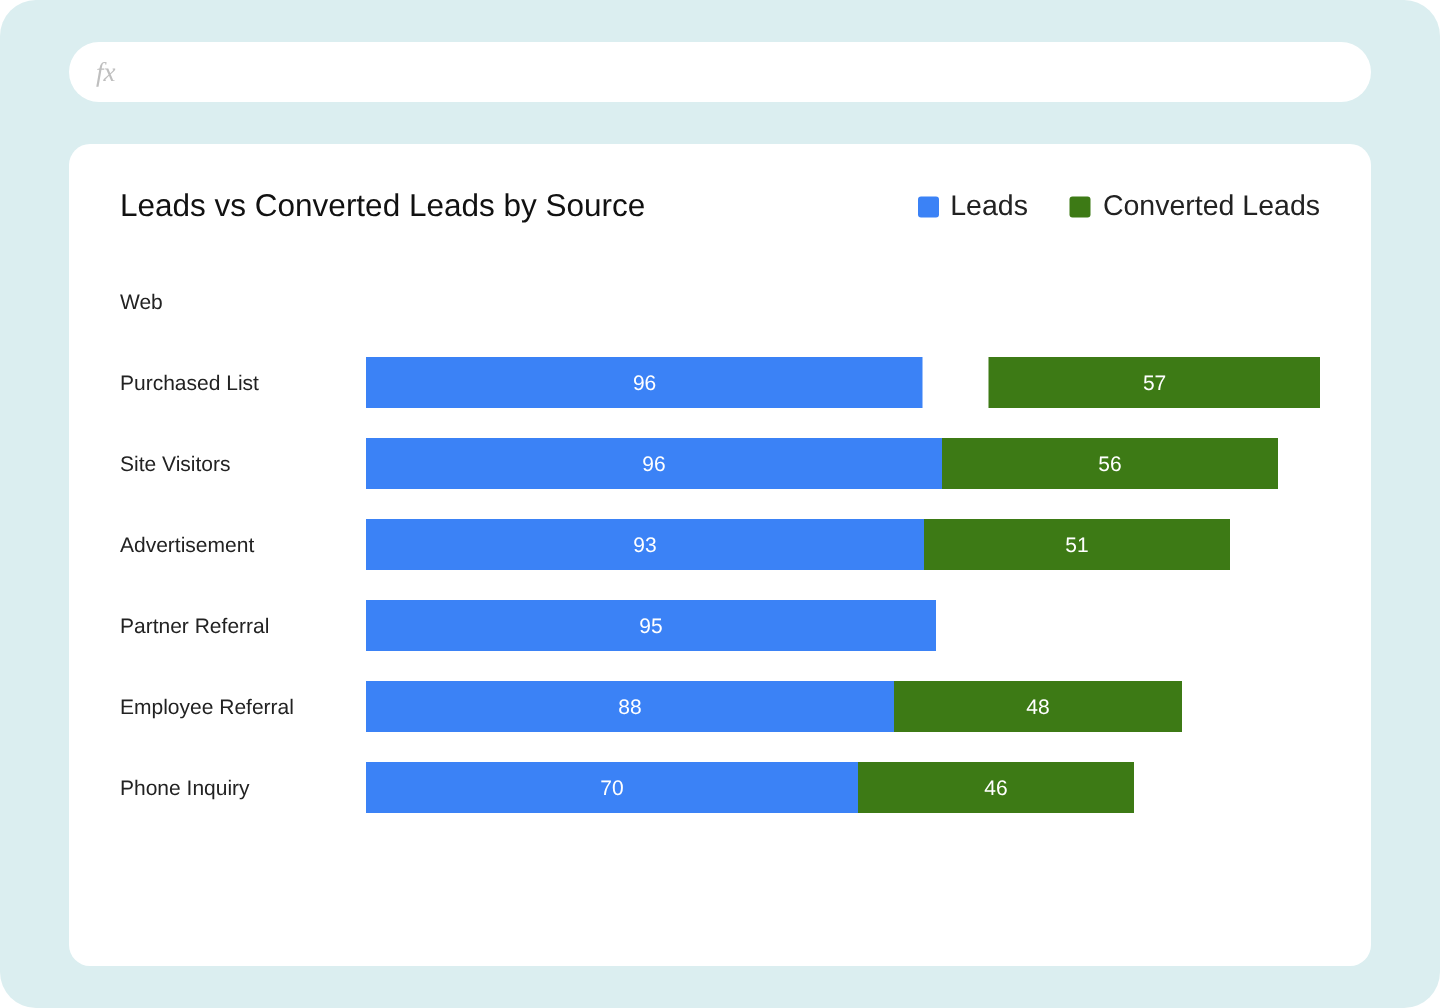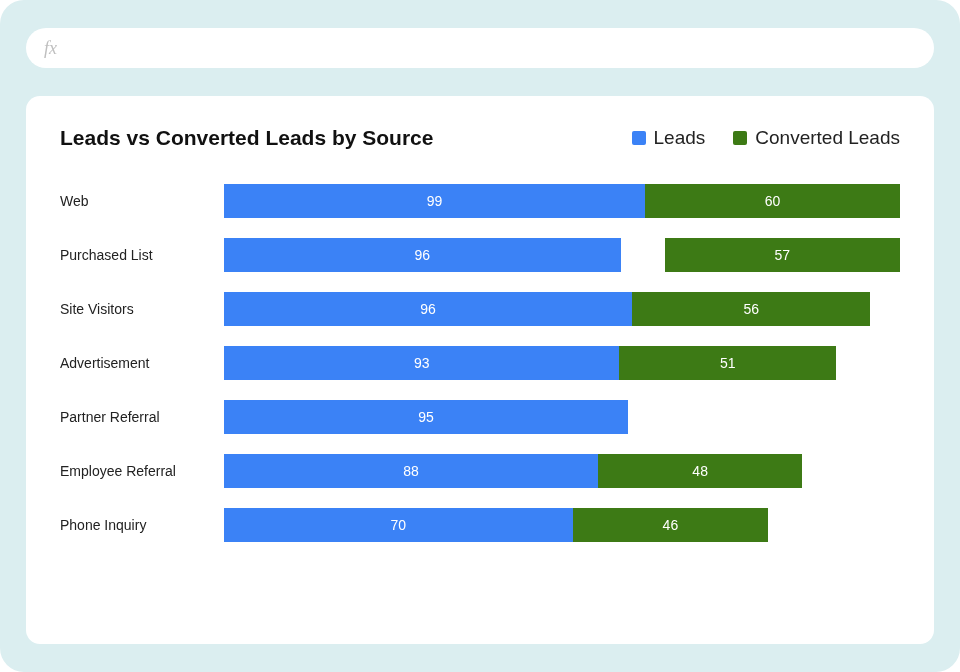--- a/index.html
+++ b/index.html
@@ -1,21 +1,21 @@
 <!DOCTYPE html>
 <html><head>
 <meta charset="utf-8">
 <style>
   * { box-sizing: border-box; margin: 0; padding: 0; }
   html, body { width: 960px; height: 672px; font-family: -apple-system, BlinkMacSystemFont, "Segoe UI", Arial, sans-serif; }
   .backdrop {
     width: 960px; height: 672px;
     background: #dbeef0;
     border-radius: 24px;
-    padding: 28px 26px;
+    padding: 28px 46px;
     display: flex; flex-direction: column;
   }
   .formula-bar {
     width: 100%; height: 40px;
     background: #fff;
     border-radius: 20px;
     display: flex; align-items: center;
     padding: 0 18px;
     color: #bfbfbf;
     font-family: Georgia, 'Times New Roman', serif;
@@ -27,21 +27,21 @@
     flex: 1;
     background: #fff;
     border-radius: 14px;
     padding: 30px 34px 26px 34px;
     display: flex; flex-direction: column;
   }
   .card-header {
     display: flex; align-items: center; justify-content: space-between;
     margin-bottom: 28px;
   }
-  .title { font-size: 21px; font-weight: 700; color: #111; }
+  .title { font-size: 21px; font-weight: 400; color: #111; }
   .legend { display: flex; gap: 28px; }
   .legend-item { display: flex; align-items: center; gap: 8px; font-size: 19px; color: #222; }
   .swatch { width: 14px; height: 14px; border-radius: 2px; }
   .swatch.leads { background: #3b82f6; }
   .swatch.converted { background: #3d7a15; }
   .chart { flex: 1; display: flex; flex-direction: column; justify-content: flex-start; gap: 20px; padding-top: 6px; }
   .row { display: flex; align-items: center; height: 34px; }
   .cat-label {
     width: 164px; min-width: 164px;
     text-align: left; padding-right: 14px;
@@ -72,24 +72,20 @@
         <div class="legend-item">
           <span class="swatch converted"></span>
           <span>Converted Leads</span>
         </div>
       </div>
     </div>
 
     <div class="chart" id="chart">
         <div class="row">
           <div class="cat-label">Web</div>
-          <div class="bar-track">
-            <div class="seg leads" style="width: 62.2642%;">99</div>
-            <div class="seg converted" style="width: 37.7358%;">60</div>
-          </div>
         </div>
         <div class="row">
           <div class="cat-label">Purchased List</div>
           <div class="bar-track">
             <div class="seg leads" style="width: 60.3774%;">96</div>
             <div class="seg converted" style="width: 35.8491%; margin-left: 44px;">57</div>
           </div>
         </div>
         <div class="row">
           <div class="cat-label">Site Visitors</div>

